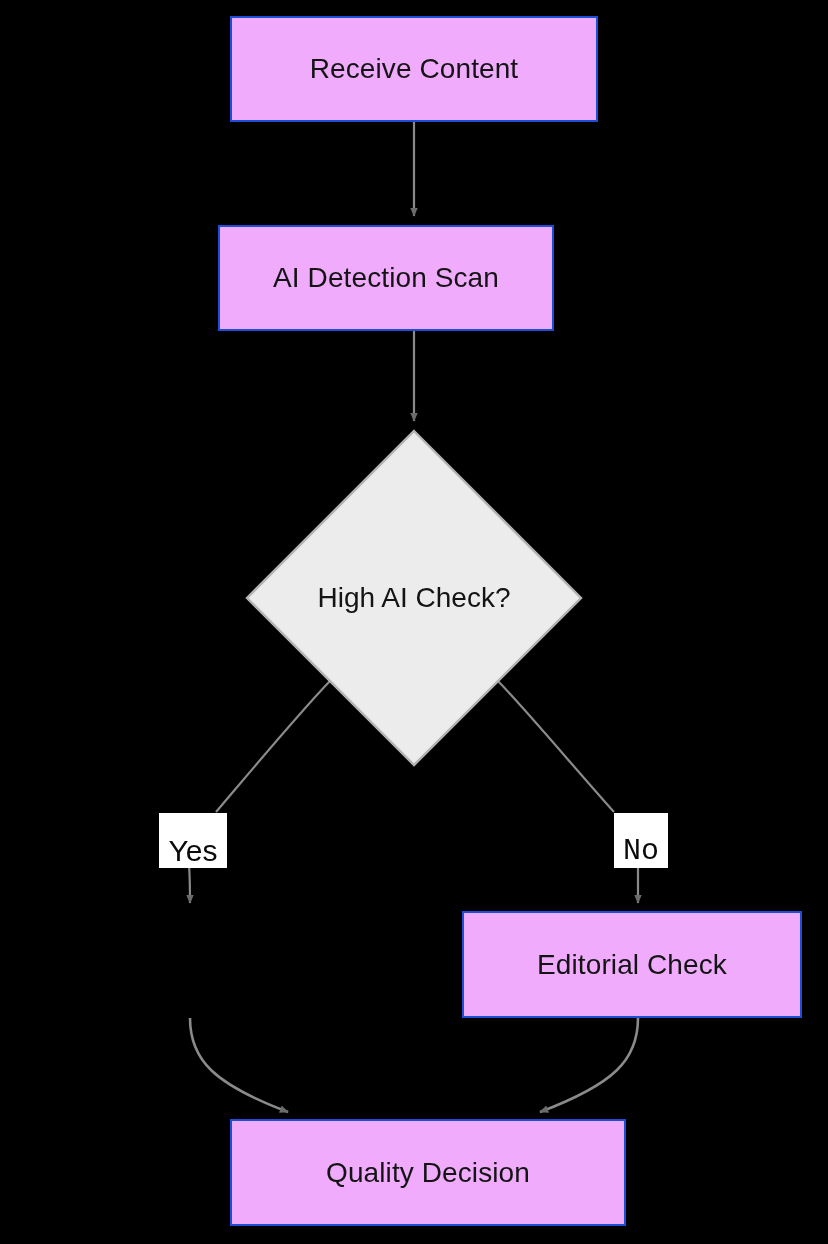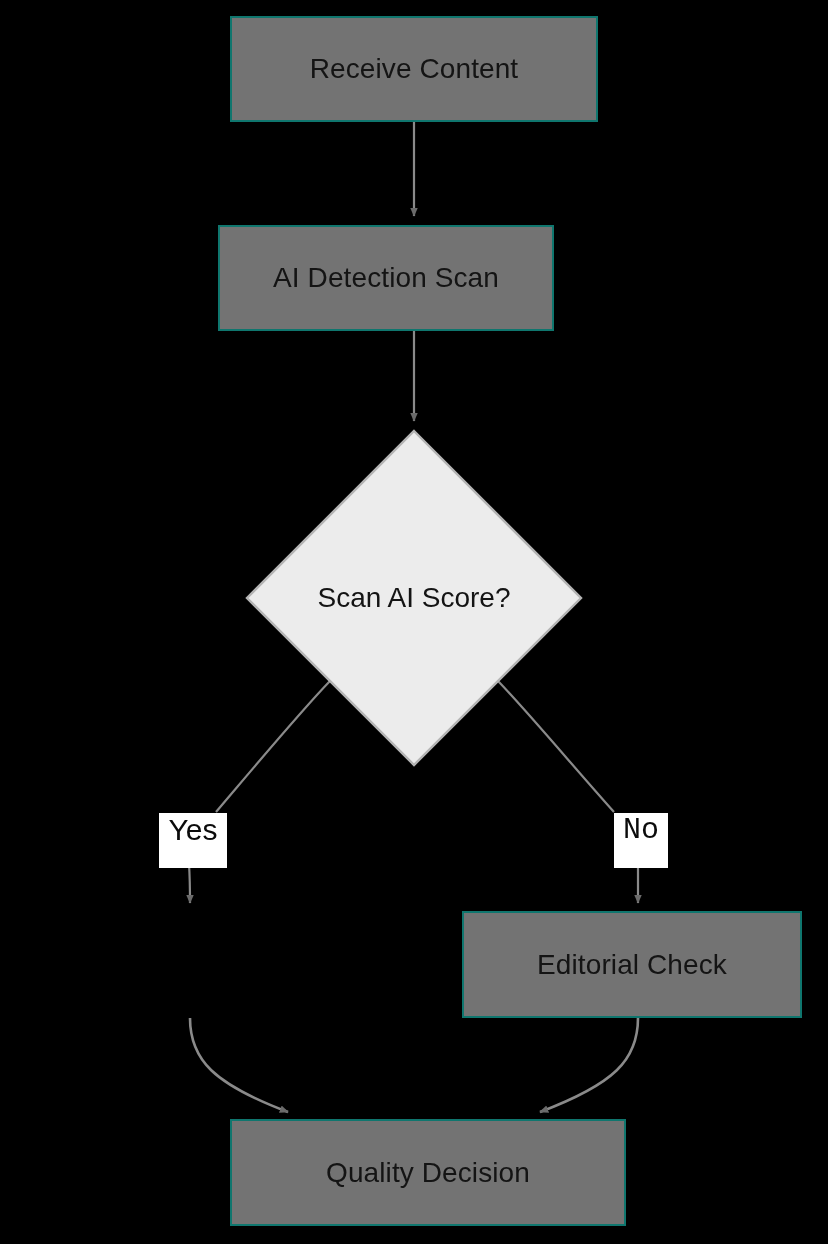--- a/index.html
+++ b/index.html
@@ -18,22 +18,22 @@
   #edges {
     position: absolute;
     left: 0;
     top: 0;
     width: 828px;
     height: 1244px;
   }
   .node {
     position: absolute;
     box-sizing: border-box;
-    background: #737373;
-    border: 2px solid #0f766e;
+    background: #f0abfc;
+    border: 2px solid #1d4ed8;
     display: flex;
     align-items: center;
     justify-content: center;
     z-index: 3;
   }
   .node-label {
     font-size: 28px;
     line-height: 1;
     color: #141414;
     letter-spacing: 0.1px;
@@ -61,21 +61,21 @@
     z-index: 2;
   }
   .edge-label {
     position: absolute;
     background: #FFFFFF;
     color: #0B0B0B;
     font-size: 30px;
     line-height: 1;
     padding: 2px 3px;
     display: flex;
-    align-items: flex-start;
+    align-items: flex-end;
     justify-content: center;
     z-index: 4;
     white-space: nowrap;
   }
 </style>
 </head>
 <body>
 
 <div id="canvas">
 
@@ -106,21 +106,21 @@
   </div>
 
   <div class="node" style="left:218px; top:225px; width:336px; height:106px;">
     <span class="node-label">AI Detection Scan</span>
   </div>
 
   <div class="diamond-wrap" style="left:245px; top:429px; width:338px; height:338px;">
     <svg width="338" height="338" viewBox="0 0 338 338">
       <polygon points="169,2 336,169 169,336 2,169" fill="#ECECEC" stroke="#B4B4B4" stroke-width="2.4"></polygon>
     </svg>
-    <span class="diamond-label">Scan AI Score?</span>
+    <span class="diamond-label">High AI Check?</span>
   </div>
 
   <div class="edge-label" style="left:159px; top:813px; width:62px; height:51px;">
     <span>Yes</span>
   </div>
 
   <div class="edge-label" style="left:614px; top:813px; width:48px; height:51px;font-family:Liberation Mono, monospace;">
     <span>No</span>
   </div>
 

